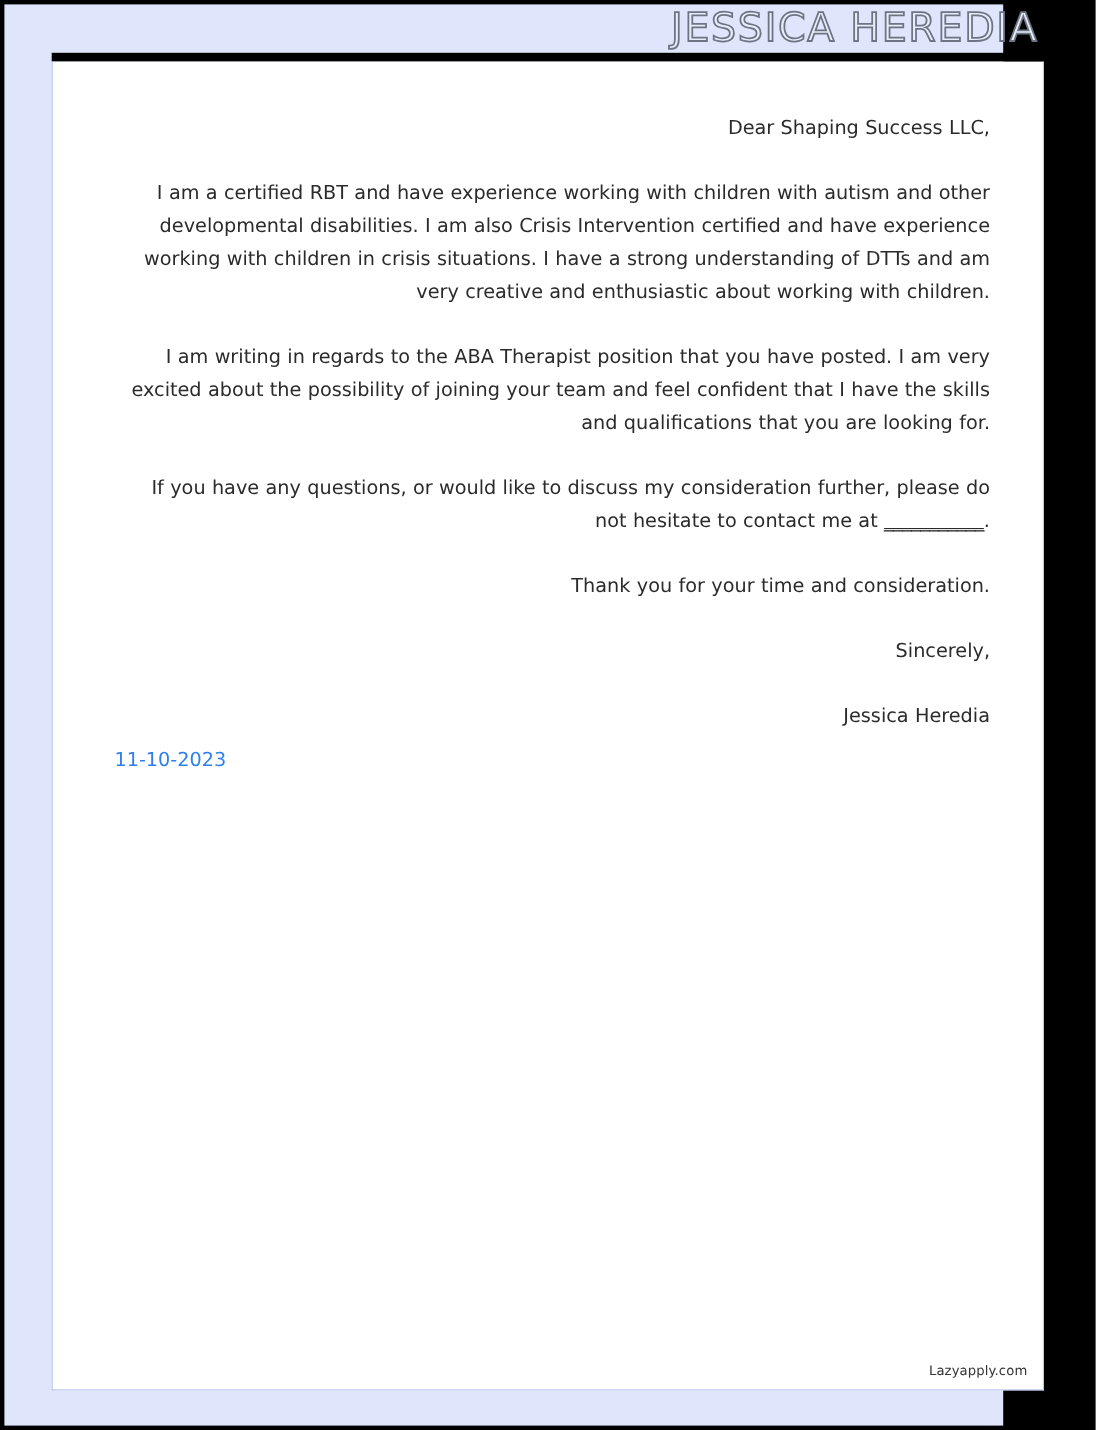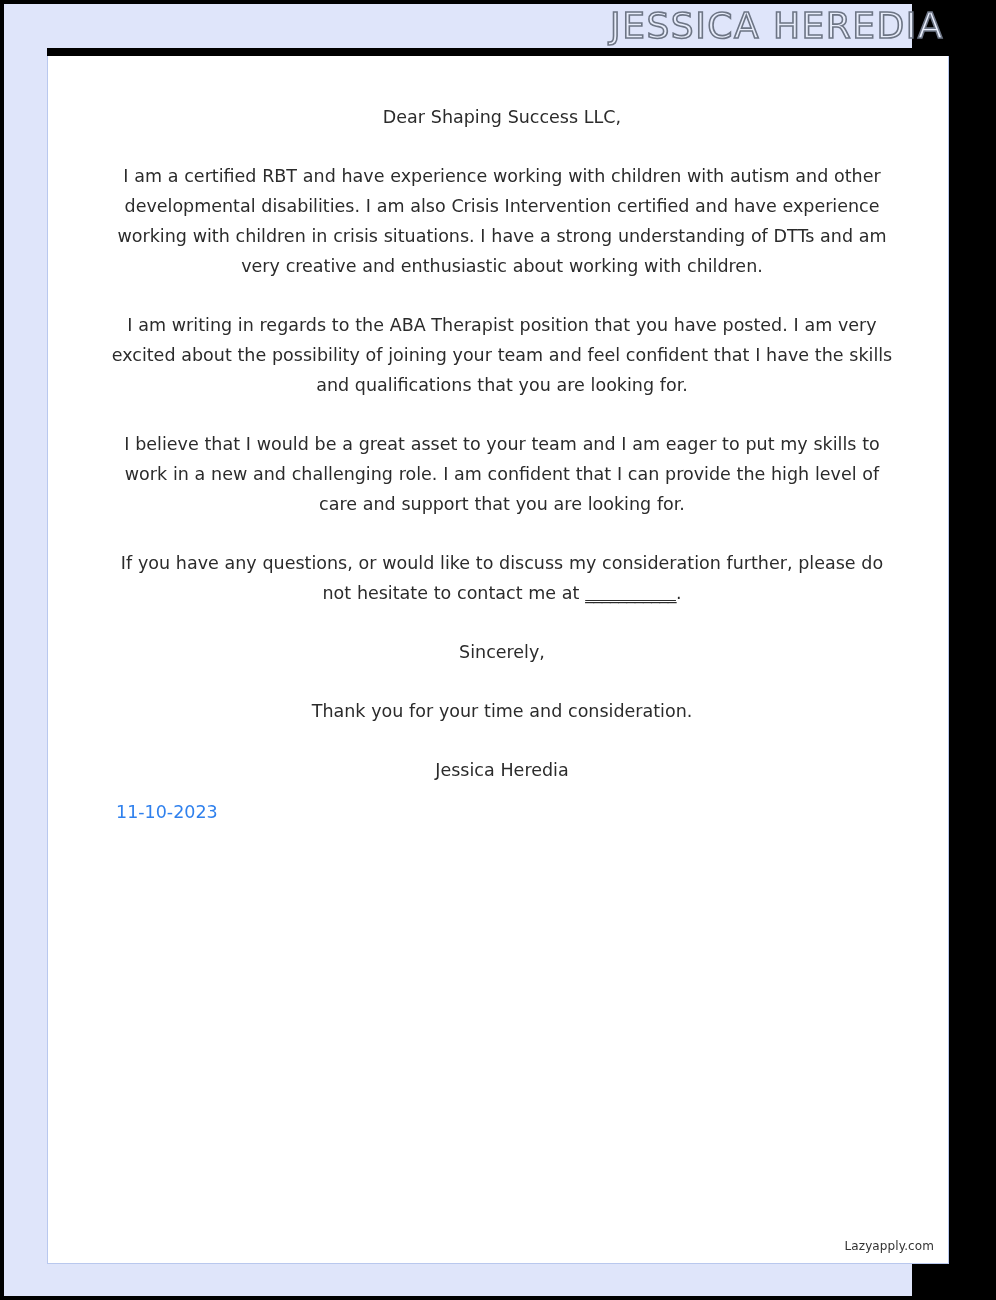--- a/index.html
+++ b/index.html
@@ -83,39 +83,39 @@
 
   .salutation,
   .para,
   .closing-line,
   .signature-name {
     font-family: "DejaVu Sans", "Liberation Sans", sans-serif;
     font-size: 17.5px;
     line-height: 30px;
     color: #2b2b2b;
     margin: 0 0 29px 0;
-    text-align: center;
+    text-align: right;
     word-spacing: 0.2px;
   }
 
   .para.tight,
   .closing-line {
     margin-bottom: 29px;
   }
 
   .signature-name {
     margin-bottom: 10px;
   }
 
   .signature-date {
     font-family: "DejaVu Sans", "Liberation Sans", sans-serif;
     font-size: 17.5px;
     line-height: 30px;
     color: #2f80ed;
-    margin: 12px;
+    margin: 0;
   }
 
   .blank-field {
     text-decoration: underline;
     text-decoration-color: #2b2b2b;
     letter-spacing: -0.5px;
   }
 
   
   .sheet-footer {
@@ -142,27 +142,26 @@
   <div class="sheet">
 
     <div class="sheet-body">
 
       <p class="salutation">Dear Shaping Success LLC,</p>
 
       <p class="para">I am a certified RBT and have experience working with children with autism and other developmental disabilities. I am also Crisis Intervention certified and have experience working with children in crisis situations. I have a strong understanding of DTTs and am very creative and enthusiastic about working with children.</p>
 
       <p class="para">I am writing in regards to the ABA Therapist position that you have posted. I am very excited about the possibility of joining your team and feel confident that I have the skills and qualifications that you are looking for.</p>
 
-      <p class="para">I believe that I would be a great asset to your team and I am eager to put my skills to work in a new and challenging role. I am confident that I can provide the high level of care and support that you are looking for.</p>
 
       <p class="para"><span>If you have any questions, or would like to discuss my consideration further, please do not hesitate to contact me at </span><span class="blank-field">___________</span><span>.</span></p>
 
+      <p class="closing-line">Thank you for your time and consideration.</p>
+
       <p class="closing-line">Sincerely,</p>
-
-      <p class="closing-line">Thank you for your time and consideration.</p>
 
       <p class="signature-name">Jessica Heredia</p>
 
       <p class="signature-date">11-10-2023</p>
 
     </div>
 
     <div class="sheet-footer">Lazyapply.com</div>
 
   </div>

